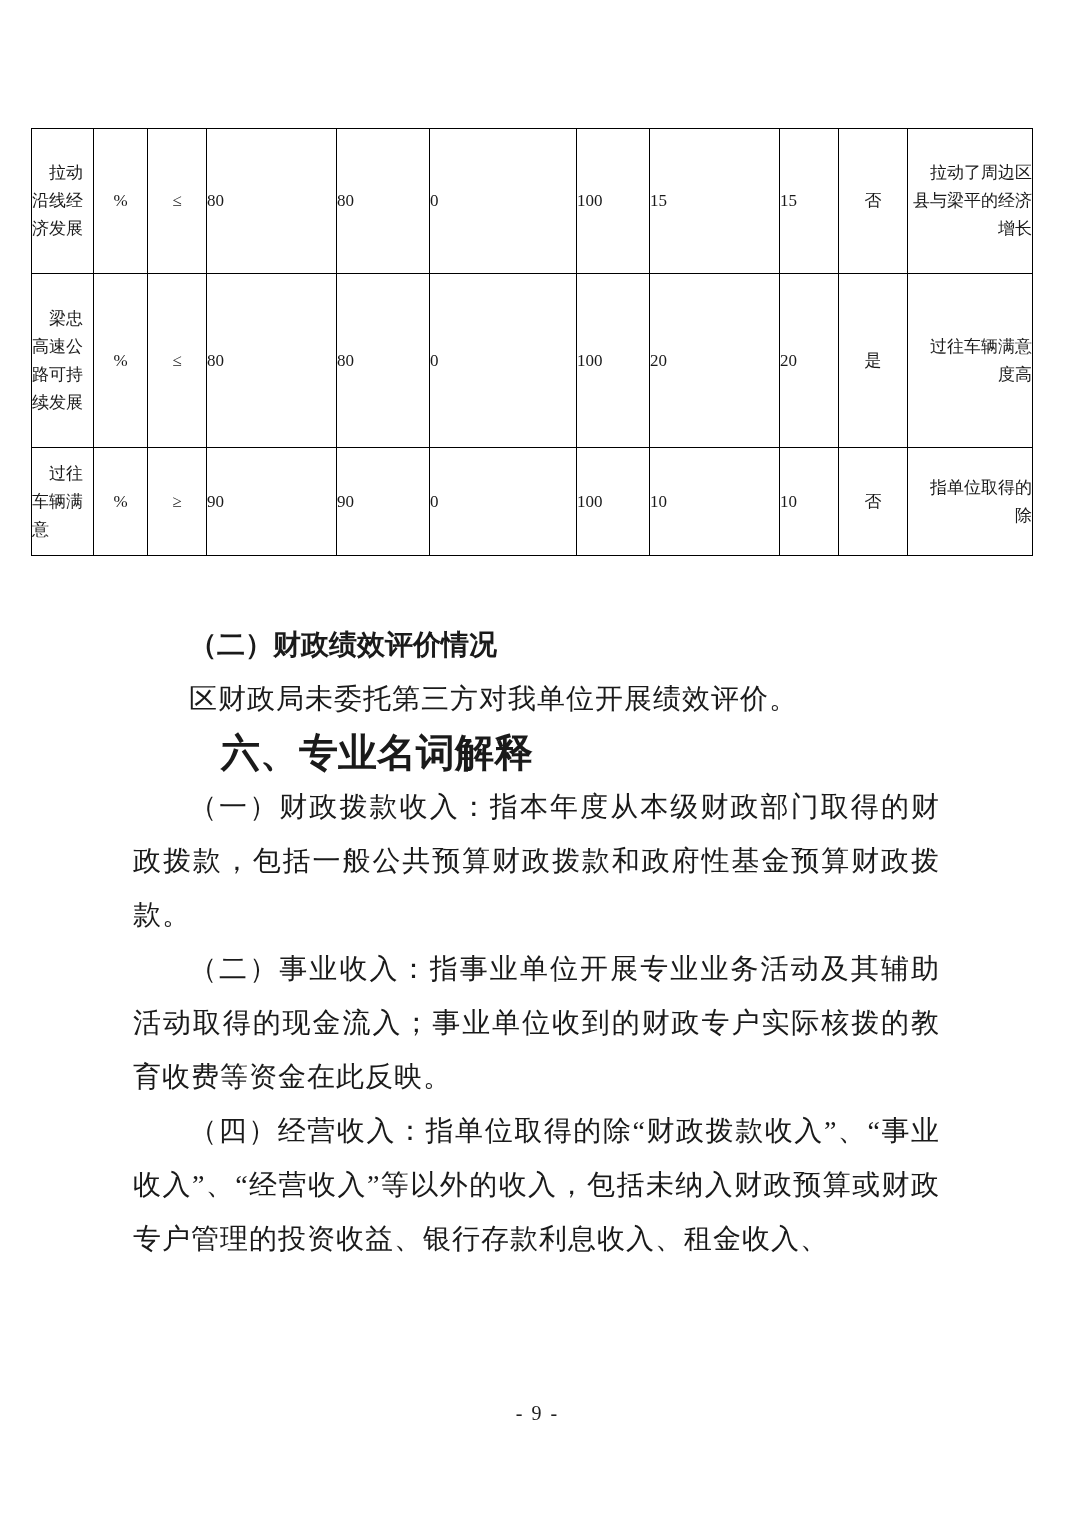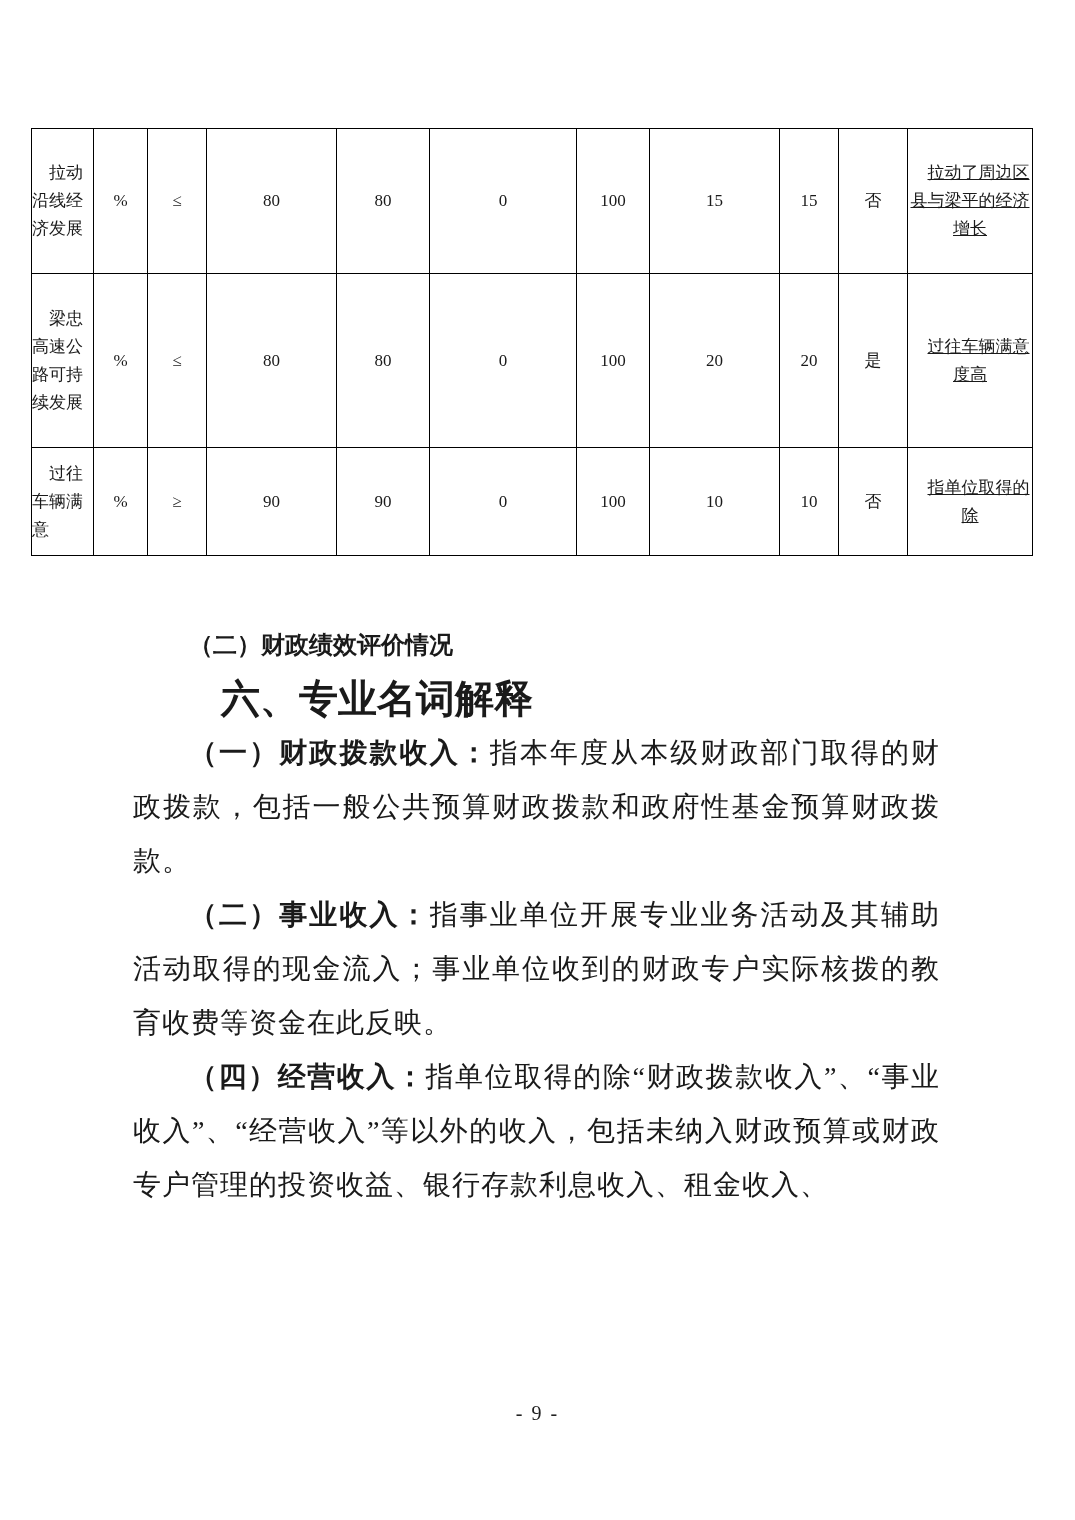--- a/index.html
+++ b/index.html
@@ -18,43 +18,43 @@
   table.indicators td{
     border:1.5px solid #000;
     font-size:17px;line-height:28px;vertical-align:middle;
     padding:0;overflow:hidden;word-break:break-all;
   }
   tr.row-1{height:145px}
   tr.row-2{height:174px}
   tr.row-3{height:108px}
   td.ind{text-align:left;text-indent:17px;padding:0 10px;}
   td.ctr{text-align:center;}
-  td.num{text-align:center;padding-right:9px;margin-top:16px;}
-  td.note{text-align:center;text-indent:17px;padding:0 12px;text-decoration:underline;}
+  td.num{text-align:left;padding-right:9px;margin-top:16px;}
+  td.note{text-align:right;text-indent:17px;padding:0 12px;}
 
   
   .text-area{position:absolute;left:133px;top:555px;width:807px;}
   .h-kai{
-    font-size:24px;line-height:54px;font-weight:bold;
+    font-size:28px;line-height:54px;font-weight:bold;
     margin:63px 0 0 0;text-indent:56px;
   }
   .p-plain{
     font-size:28px;line-height:54px;margin:0;text-indent:56px;
     text-align:justify;letter-spacing:1px;
   }
   .h-hei{
     font-family:"Liberation Sans","DejaVu Sans",sans-serif;
     font-size:39px;line-height:54px;font-weight:bold;
     margin:0;text-indent:88px;
   }
   .term{
     font-size:28px;line-height:54px;margin:0;text-indent:56px;
     text-align:justify;letter-spacing:1px;
   }
-  .term .lead{font-weight:bold;}
+  .term .lead{font-weight:normal;}
 
   
   .footer{
     position:absolute;top:1402px;left:0;width:1075px;
     text-align:center;font-size:20px;letter-spacing:2px;color:#222;
   }
 </style>
 </head>
 <body>
 
@@ -112,20 +112,21 @@
       <td class="num">10</td>
       <td class="num">10</td>
       <td class="ctr">否</td>
       <td class="note">指单位取得的除</td>
     </tr>
   </tbody>
     </table>
 
   <div class="text-area">
     <p class="h-kai">（二）财政绩效评价情况</p>
+    <p class="p-plain">区财政局未委托第三方对我单位开展绩效评价。</p>
     <p class="h-hei">六、专业名词解释</p>
 
     <p class="term"><span class="lead">（一）财政拨款收入：</span><span>指本年度从本级财政部门取得的财政拨款，包括一般公共预算财政拨款和政府性基金预算财政拨款。</span></p>
 
     <p class="term"><span class="lead">（二）事业收入：</span><span>指事业单位开展专业业务活动及其辅助活动取得的现金流入；事业单位收到的财政专户实际核拨的教育收费等资金在此反映。</span></p>
 
 
     <p class="term"><span class="lead">（四）经营收入：</span><span>指单位取得的除“财政拨款收入”、“事业收入”、“经营收入”等以外的收入，包括未纳入财政预算或财政专户管理的投资收益、银行存款利息收入、租金收入、</span></p>
   </div>
 

